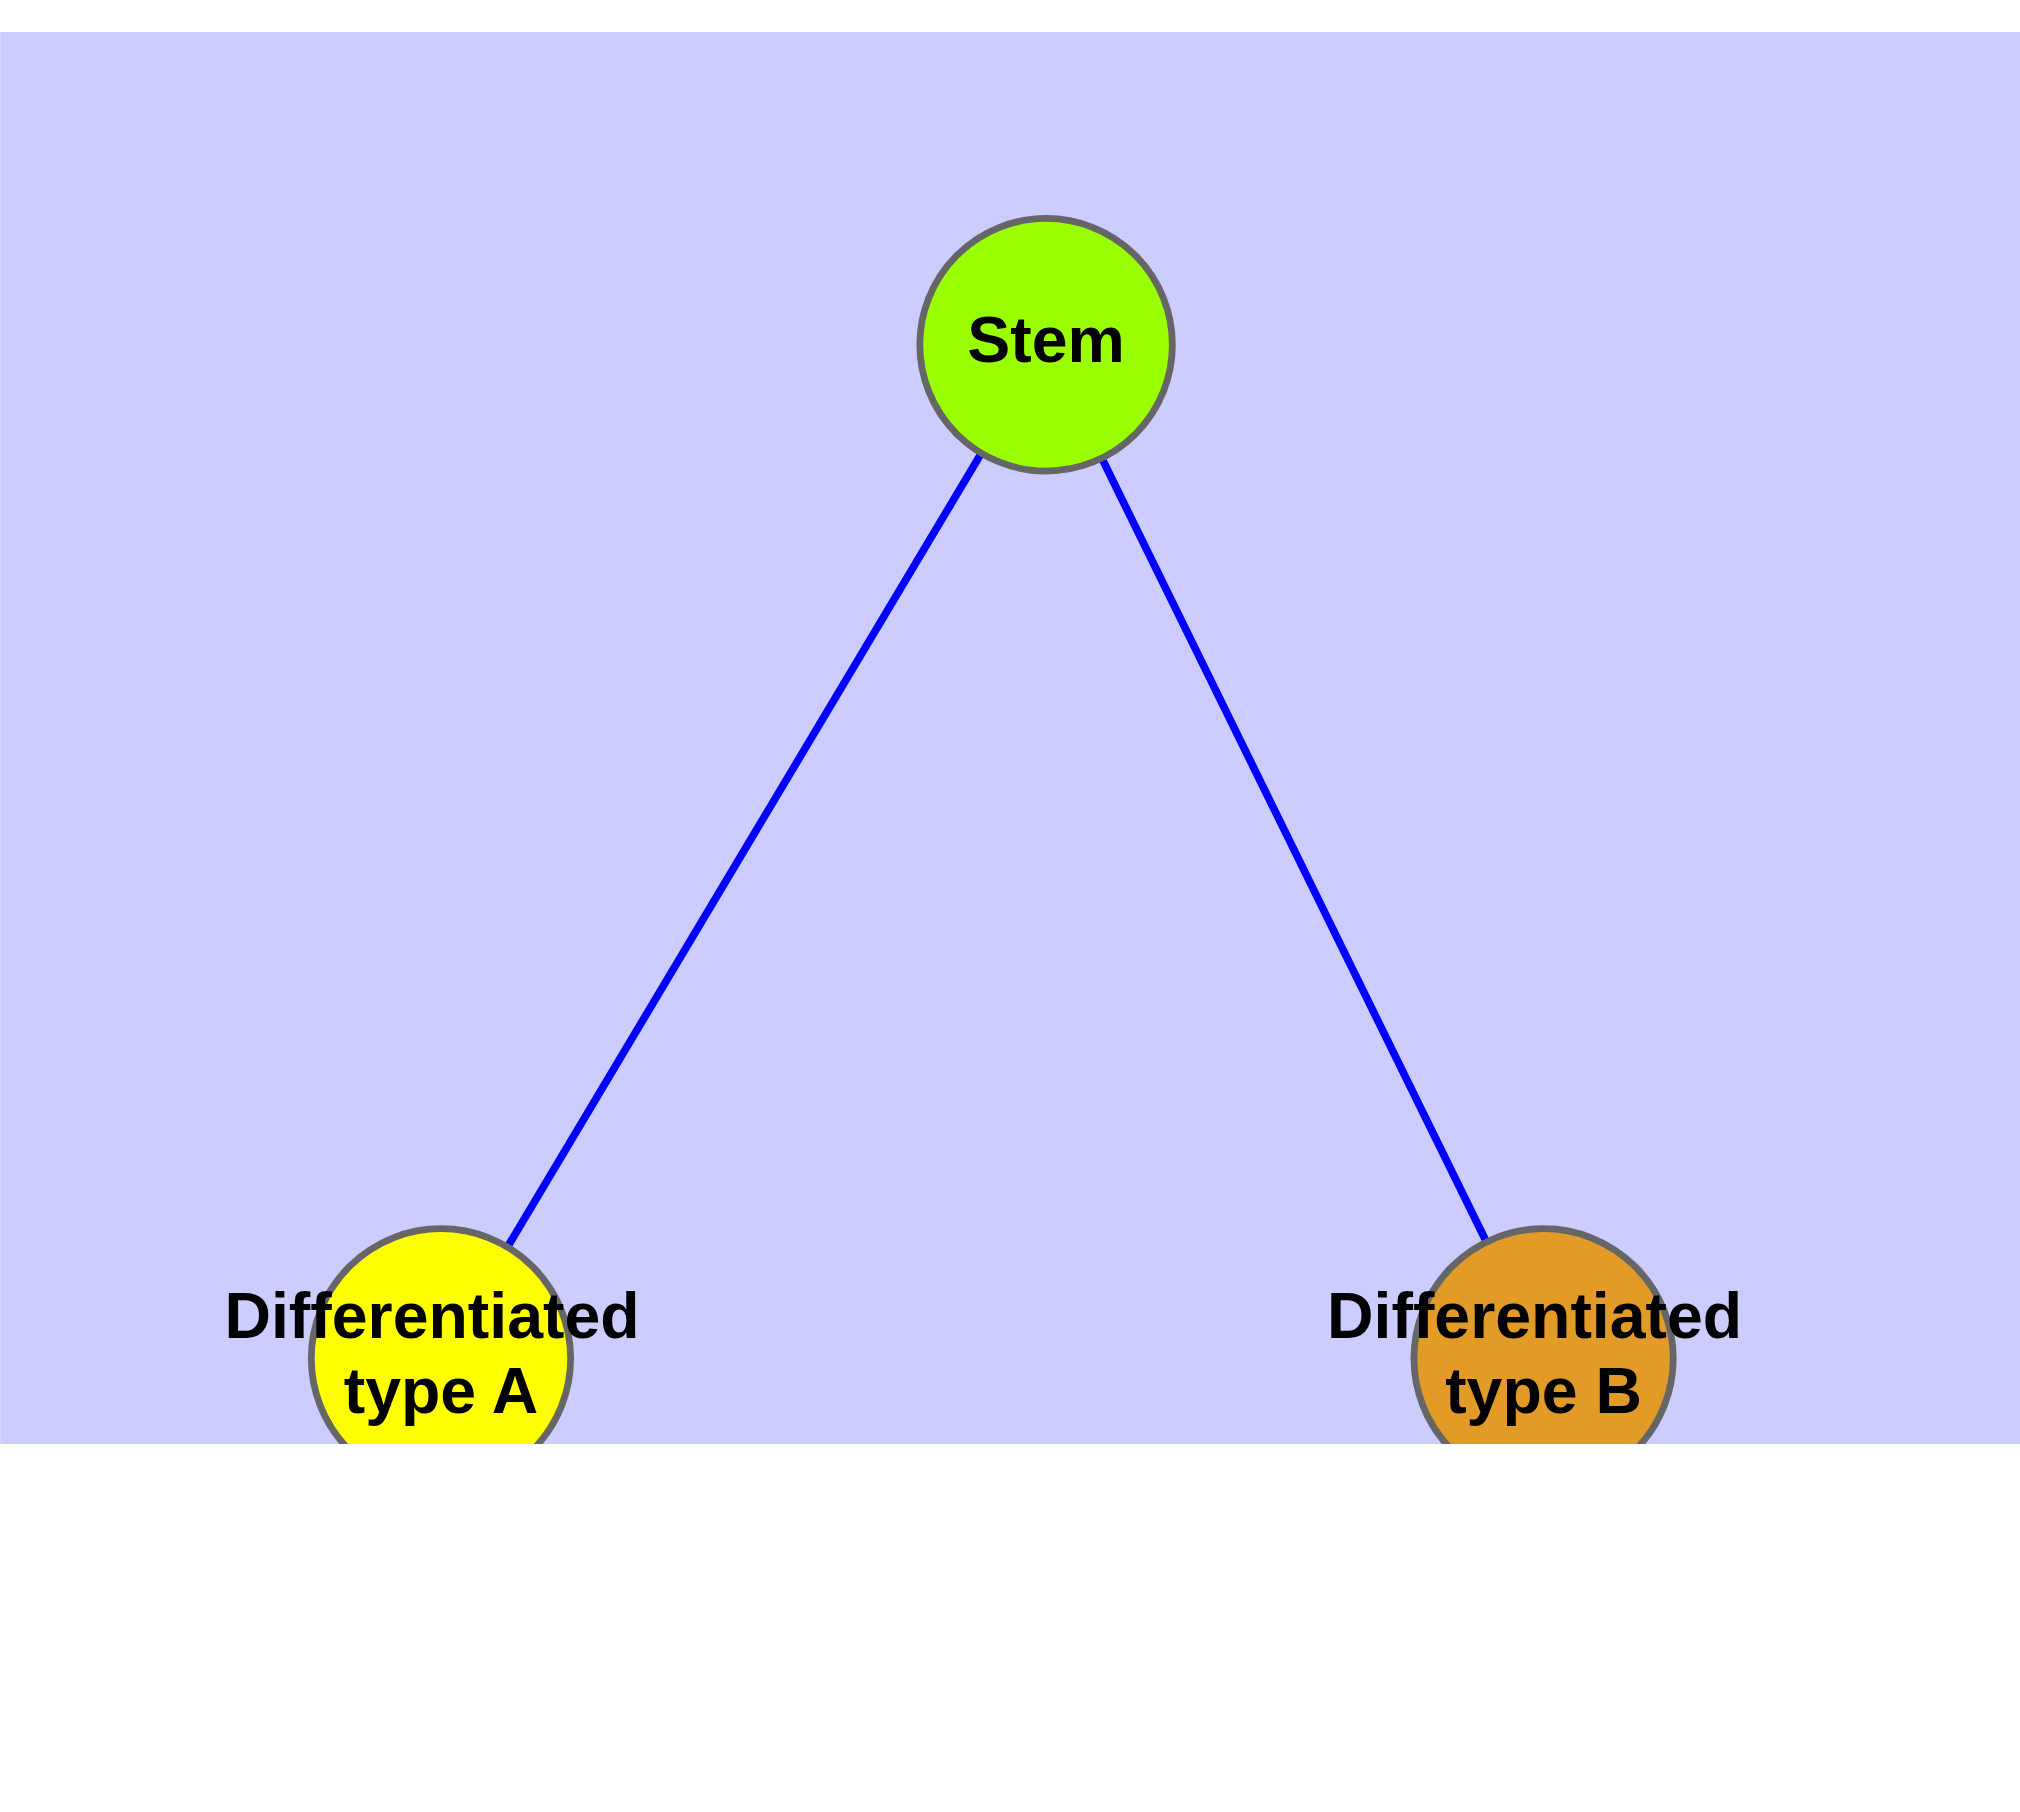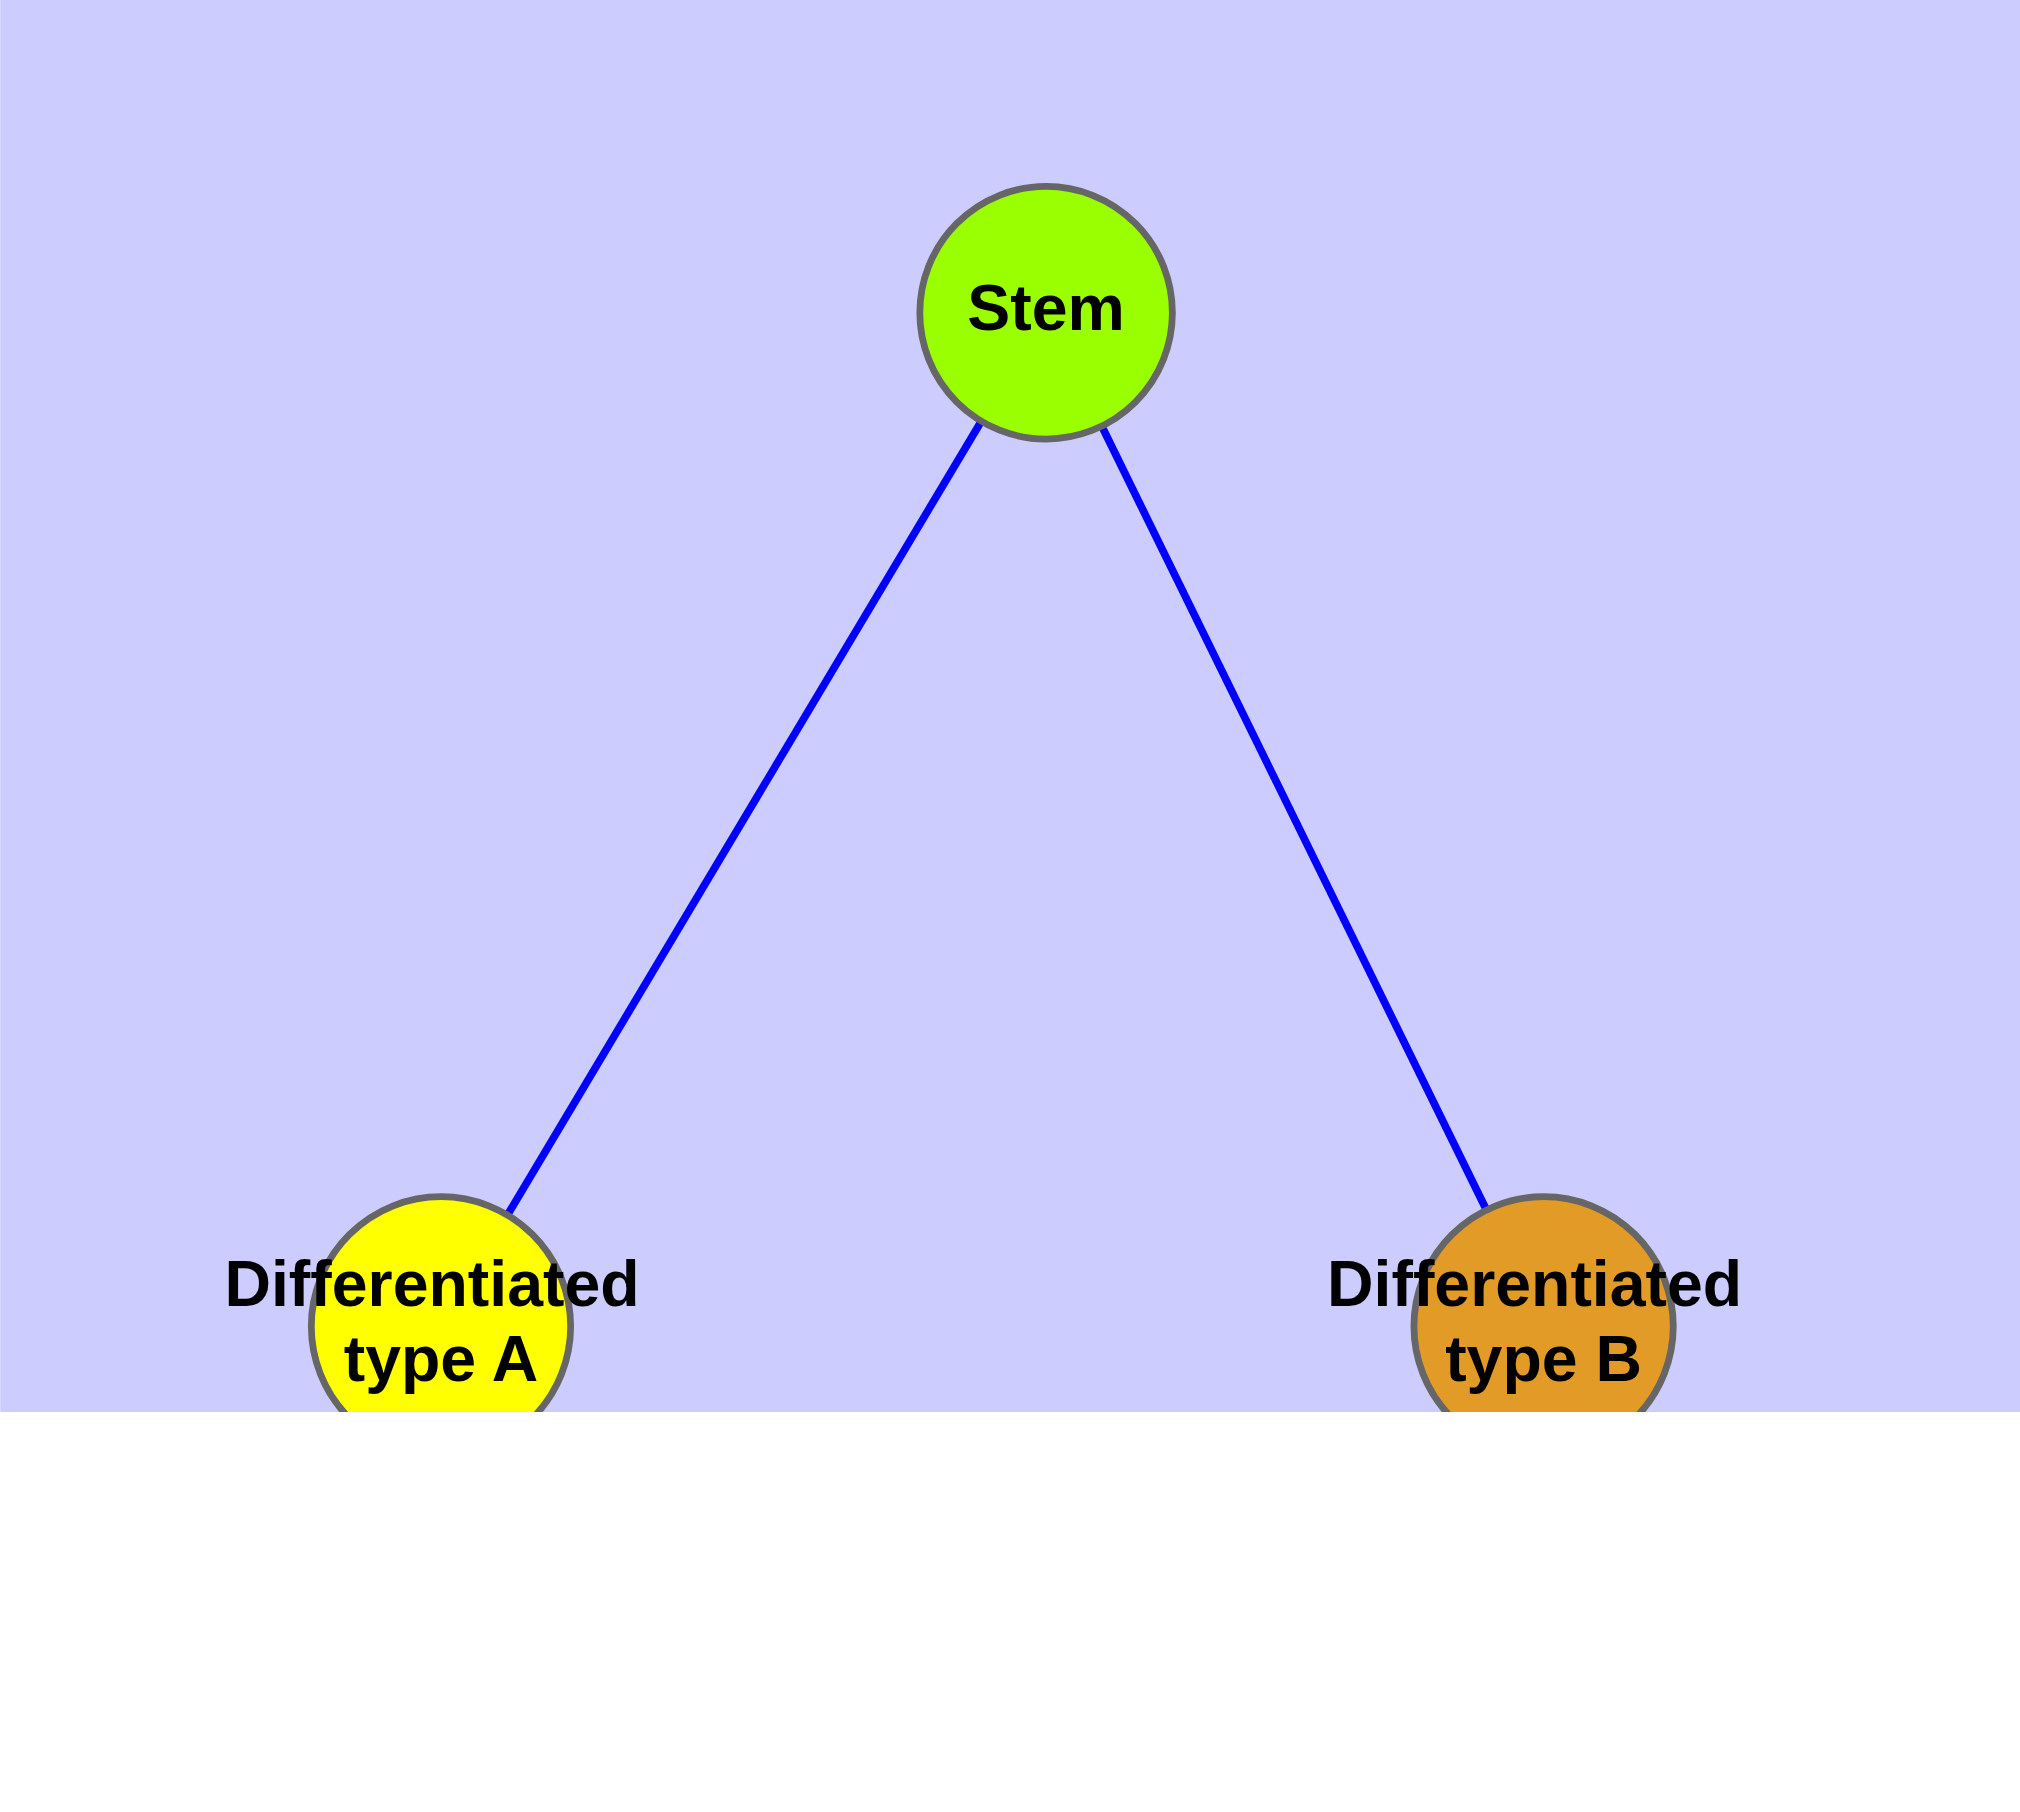--- a/index.html
+++ b/index.html
@@ -27,21 +27,21 @@
     font-weight: bold;
     fill: #000000;
     text-anchor: middle;
     dominant-baseline: middle;
     paint-order: normal;
   }
 </style>
 </head>
 <body>
 
-<div id="canvas" style="width: 2021px; height: 1412px;">
+<div id="canvas" style="width: 2021px; height: 1412px; margin-top: 32px;">
 
   <svg id="graph-svg" viewBox="0 0 2384 2138" xmlns="http://www.w3.org/2000/svg" style="width: 2021px; height: 1812px;">
 
     <rect id="bg-rect" x="0" y="0" width="2384" height="2138" fill="#ccccff"></rect>
 
     <g id="edges-layer">
       <line id="edge-stem-to-a" x1="1159.673852846744" y1="493.5015013939693" x2="596.3765236264492" y2="1437.0639744296454" stroke="#0000ff" stroke-width="9" stroke-linecap="butt"></line>
       <line id="edge-stem-to-b" x1="1297.886450533667" y1="499.16728251834" x2="1755.3511646240252" y2="1431.2418958949472" stroke="#0000ff" stroke-width="9" stroke-linecap="butt"></line>
     </g>
 

